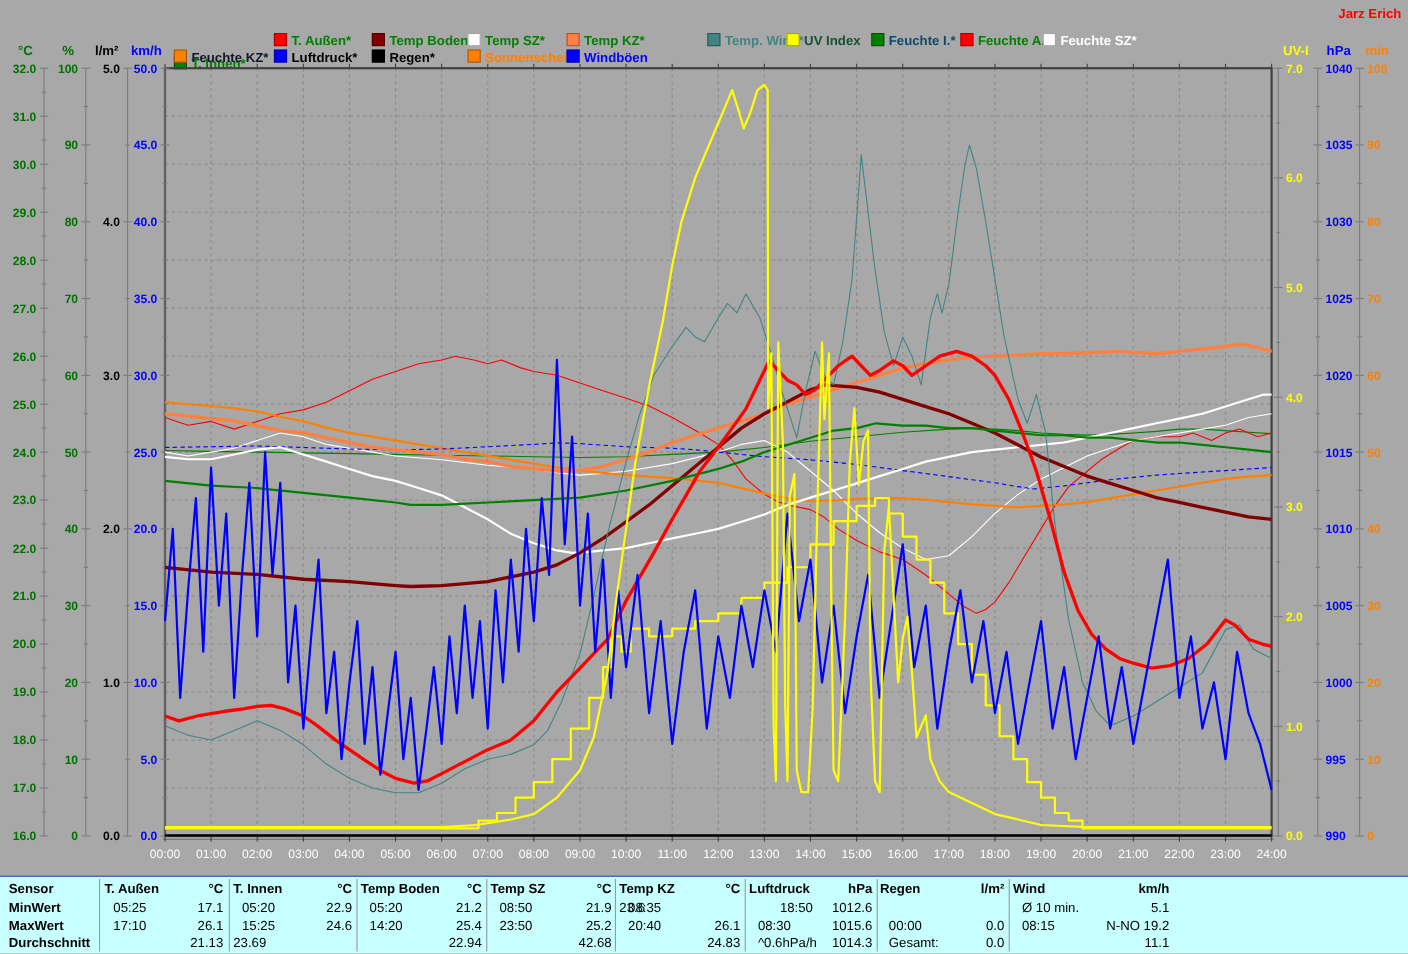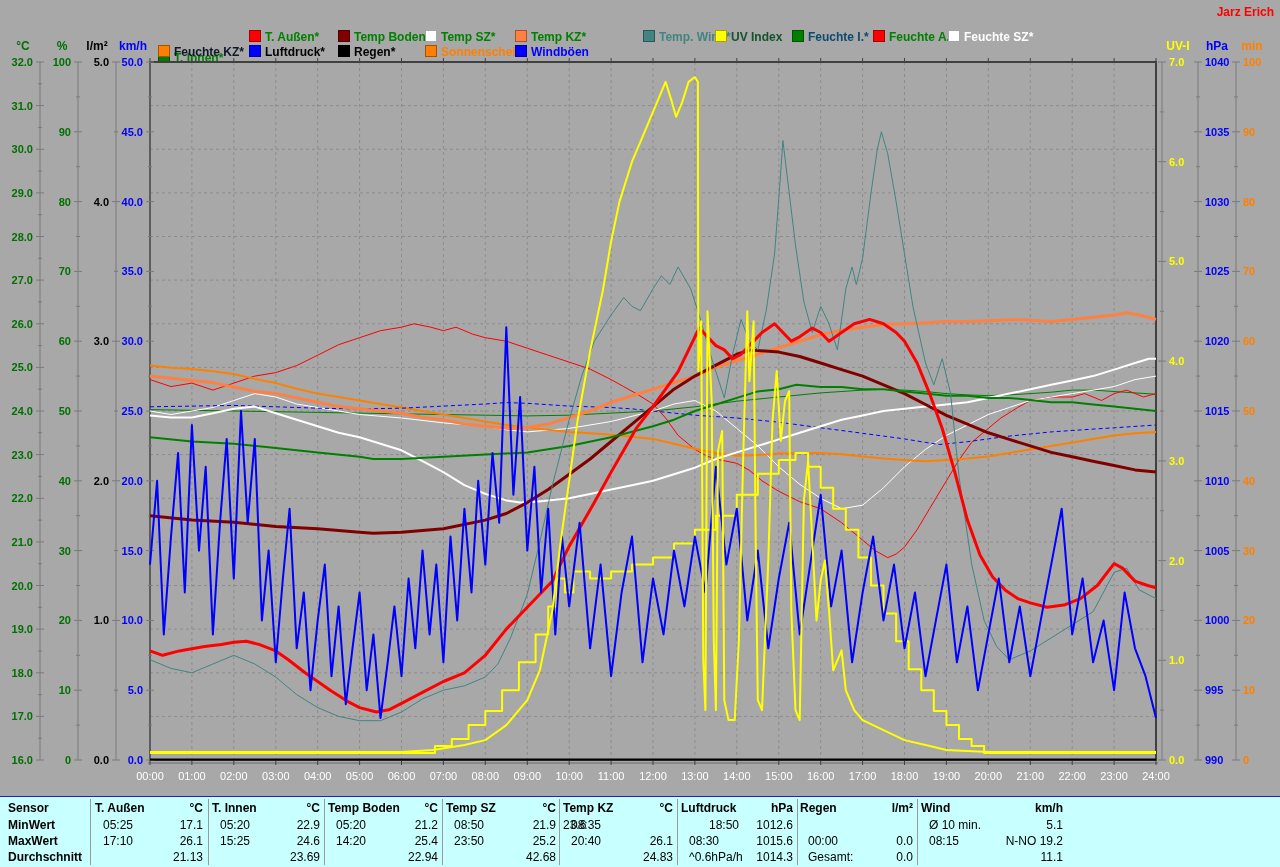--- a/index.html
+++ b/index.html
@@ -437,21 +437,21 @@
       <div class="tcell" style="left: 95px; width: 108px; text-align: right; top: 21px;">17.1</div>
       <div class="tcell" style="left: 103px; top: 37px;">17:10</div>
       <div class="tcell" style="left: 95px; width: 108px; text-align: right; top: 37px;">26.1</div>
       <div class="tcell" style="left: 95px; width: 108px; text-align: right; top: 53px;">21.13</div>
       <div class="tcell tbold" style="left: 212px; top: 4px;">T. Innen</div>
       <div class="tcell tbold" style="left: 212px; width: 108px; text-align: right; top: 4px;">°C</div>
       <div class="tcell" style="left: 220px; top: 21px;">05:20</div>
       <div class="tcell" style="left: 212px; width: 108px; text-align: right; top: 21px;">22.9</div>
       <div class="tcell" style="left: 220px; top: 37px;">15:25</div>
       <div class="tcell" style="left: 212px; width: 108px; text-align: right; top: 37px;">24.6</div>
-      <div class="tcell" style="left: 212px; width: 108px; text-align: right; top: 53px;">23.69</div>
+      <div class="tcell" style="left: 212px; width: 108px; top: 53px;">23.69</div>
       <div class="tcell tbold" style="left: 328px; top: 4px;">Temp Boden</div>
       <div class="tcell tbold" style="left: 328px; width: 110px; text-align: right; top: 4px;">°C</div>
       <div class="tcell" style="left: 336px; top: 21px;">05:20</div>
       <div class="tcell" style="left: 328px; width: 110px; text-align: right; top: 21px;">21.2</div>
       <div class="tcell" style="left: 336px; top: 37px;">14:20</div>
       <div class="tcell" style="left: 328px; width: 110px; text-align: right; top: 37px;">25.4</div>
       <div class="tcell" style="left: 328px; width: 110px; text-align: right; top: 53px;">22.94</div>
       <div class="tcell tbold" style="left: 446px; top: 4px;">Temp SZ</div>
       <div class="tcell tbold" style="left: 446px; width: 110px; text-align: right; top: 4px;">°C</div>
       <div class="tcell" style="left: 454px; top: 21px;">08:50</div>

